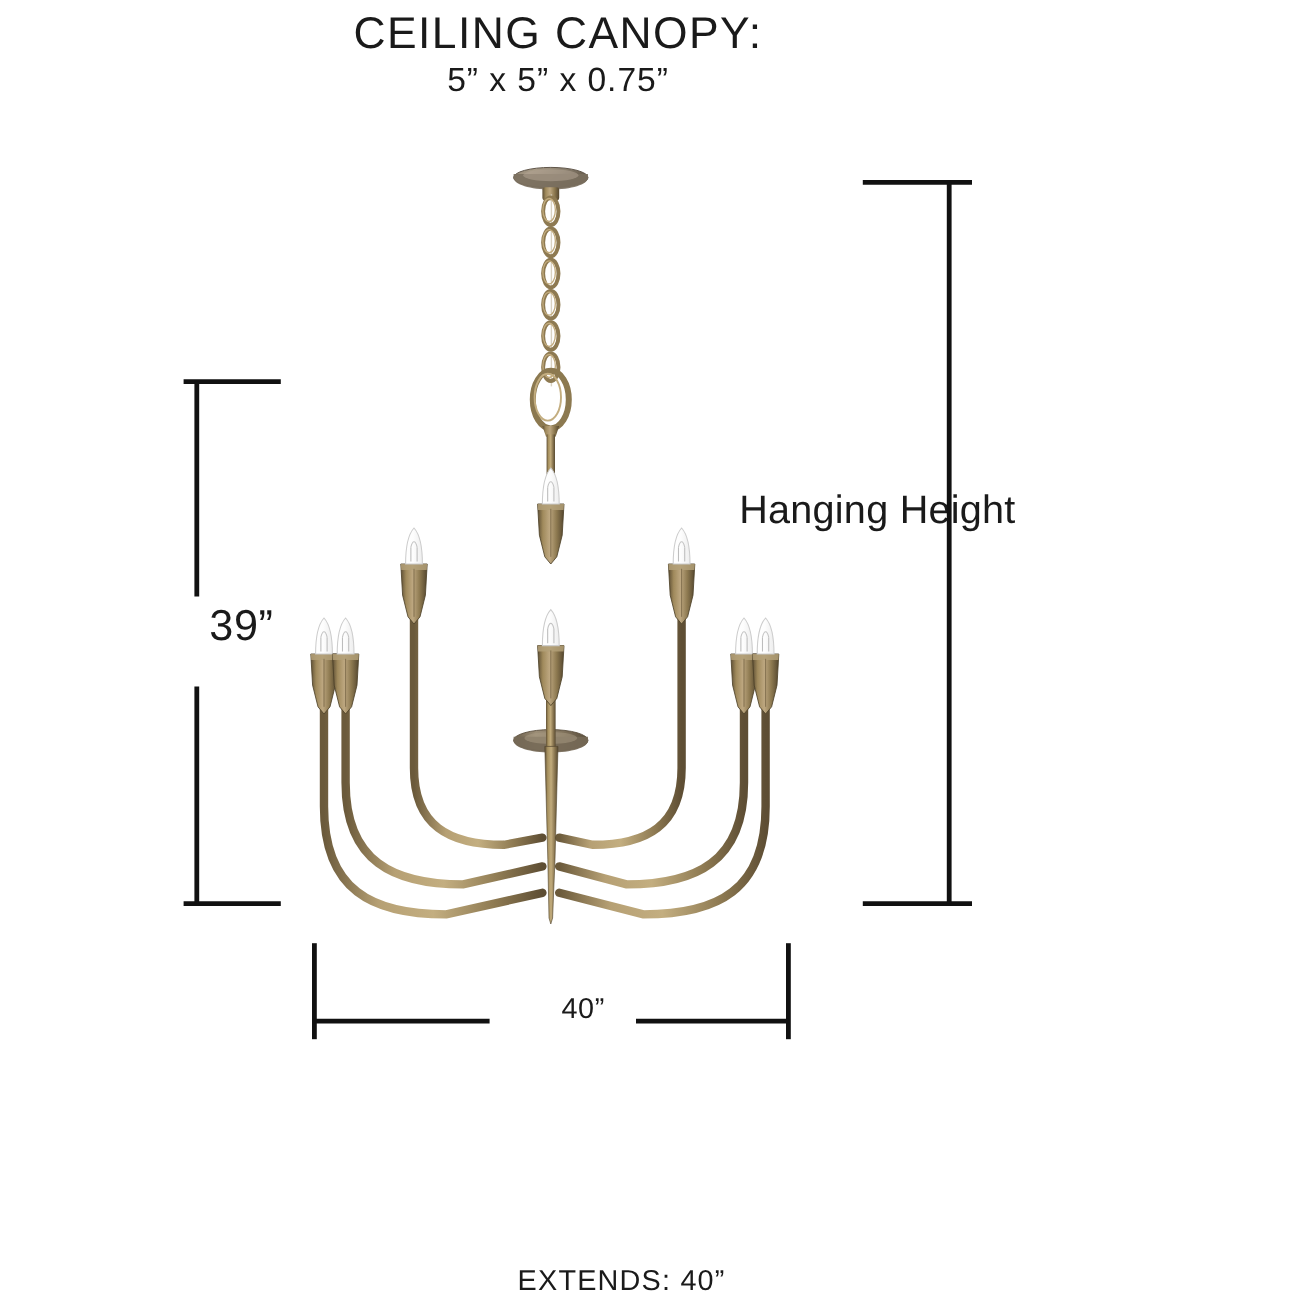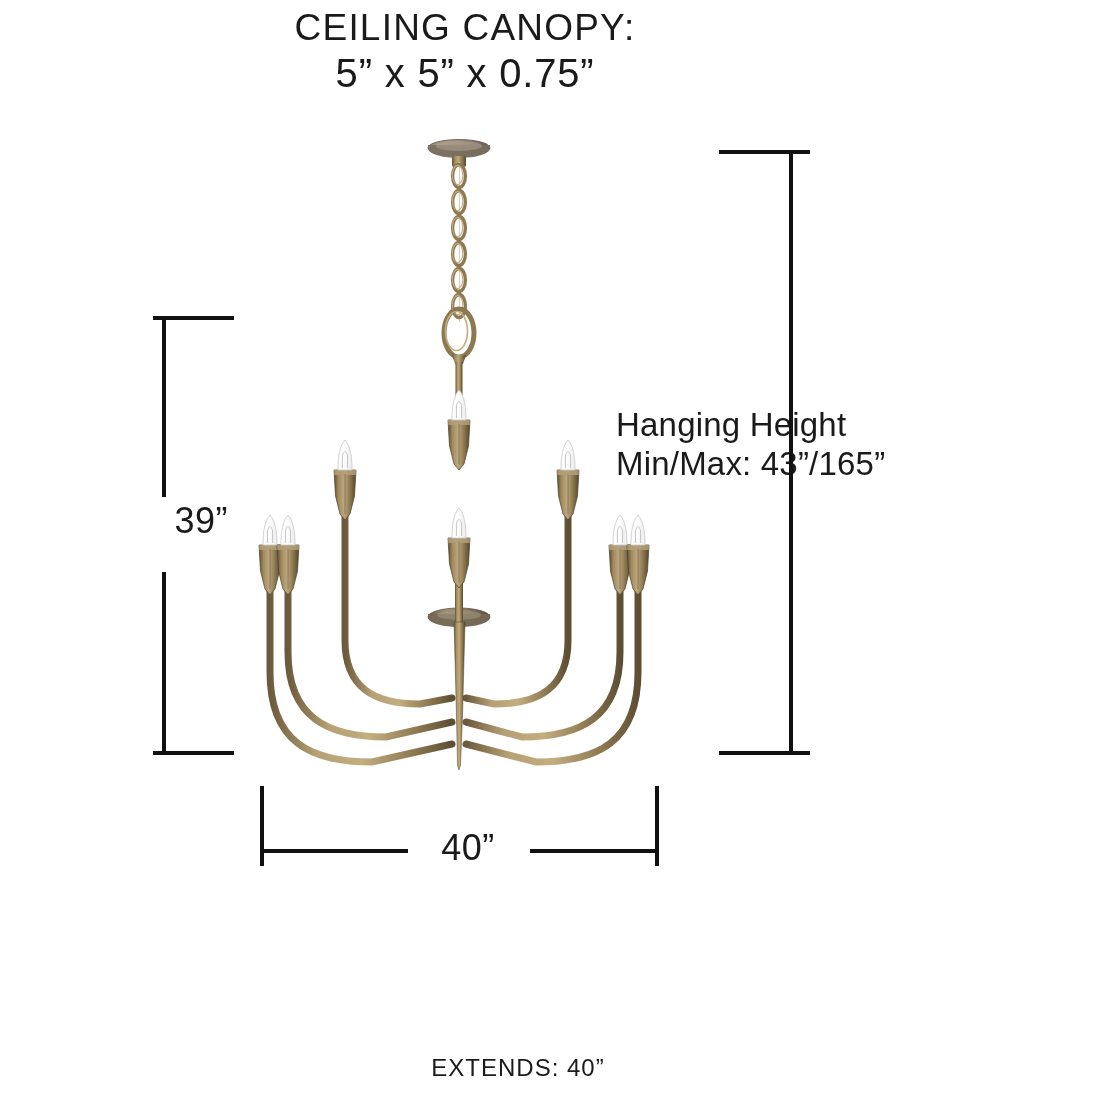--- a/index.html
+++ b/index.html
@@ -28,21 +28,21 @@
   #canopy-label {
     top: 6px;
     left: 0;
     width: 930px;
     text-align: center;
     font-size: 37px;
     letter-spacing: 1.2px;
   }
   #canopy-label .line2 {
     display: block;
-    font-size: 40px;
+    font-size: 28px;
     letter-spacing: 0.8px;
   }
   #hanging-height-label {
     top: 406px;
     left: 616px;
     width: 370px;
     text-align: left;
     font-size: 33px;
     letter-spacing: 0.2px;
   }
@@ -51,24 +51,24 @@
   }
   #height-label {
     top: 500px;
     left: 128px;
     width: 100px;
     text-align: right;
     font-size: 36px;
   }
   #width-label {
     top: 827px;
-    left: 408px;
+    left: 426px;
     width: 120px;
     text-align: center;
-    font-size: 36px;
+    font-size: 24px;
   }
   #extends-label {
     top: 1054px;
     left: 0;
     width: 1036px;
     text-align: center;
     font-size: 24px;
     letter-spacing: 1px;
   }
   #diagram-svg {
@@ -77,21 +77,21 @@
     left: 0;
   }
 </style>
 </head>
 <body>
 
 <div id="page">
 
   <div class="label" id="canopy-label"><span>CEILING CANOPY:</span><span class="line2">5” x 5” x 0.75”</span></div>
 
-  <div class="label" id="hanging-height-label"><span>Hanging Height</span><span class="line2">Min/Max: 43”/165”</span></div>
+  <div class="label" id="hanging-height-label"><span>Hanging Height</span></div>
 
   <div class="label" id="height-label">39”</div>
 
   <div class="label" id="width-label">40”</div>
 
   <div class="label" id="extends-label">EXTENDS: 40”</div>
 
   <svg id="diagram-svg" width="1096" height="1096" viewBox="0 0 1096 1096">
     <defs>
       <linearGradient id="gArmH" x1="0" y1="0" x2="0" y2="1">

